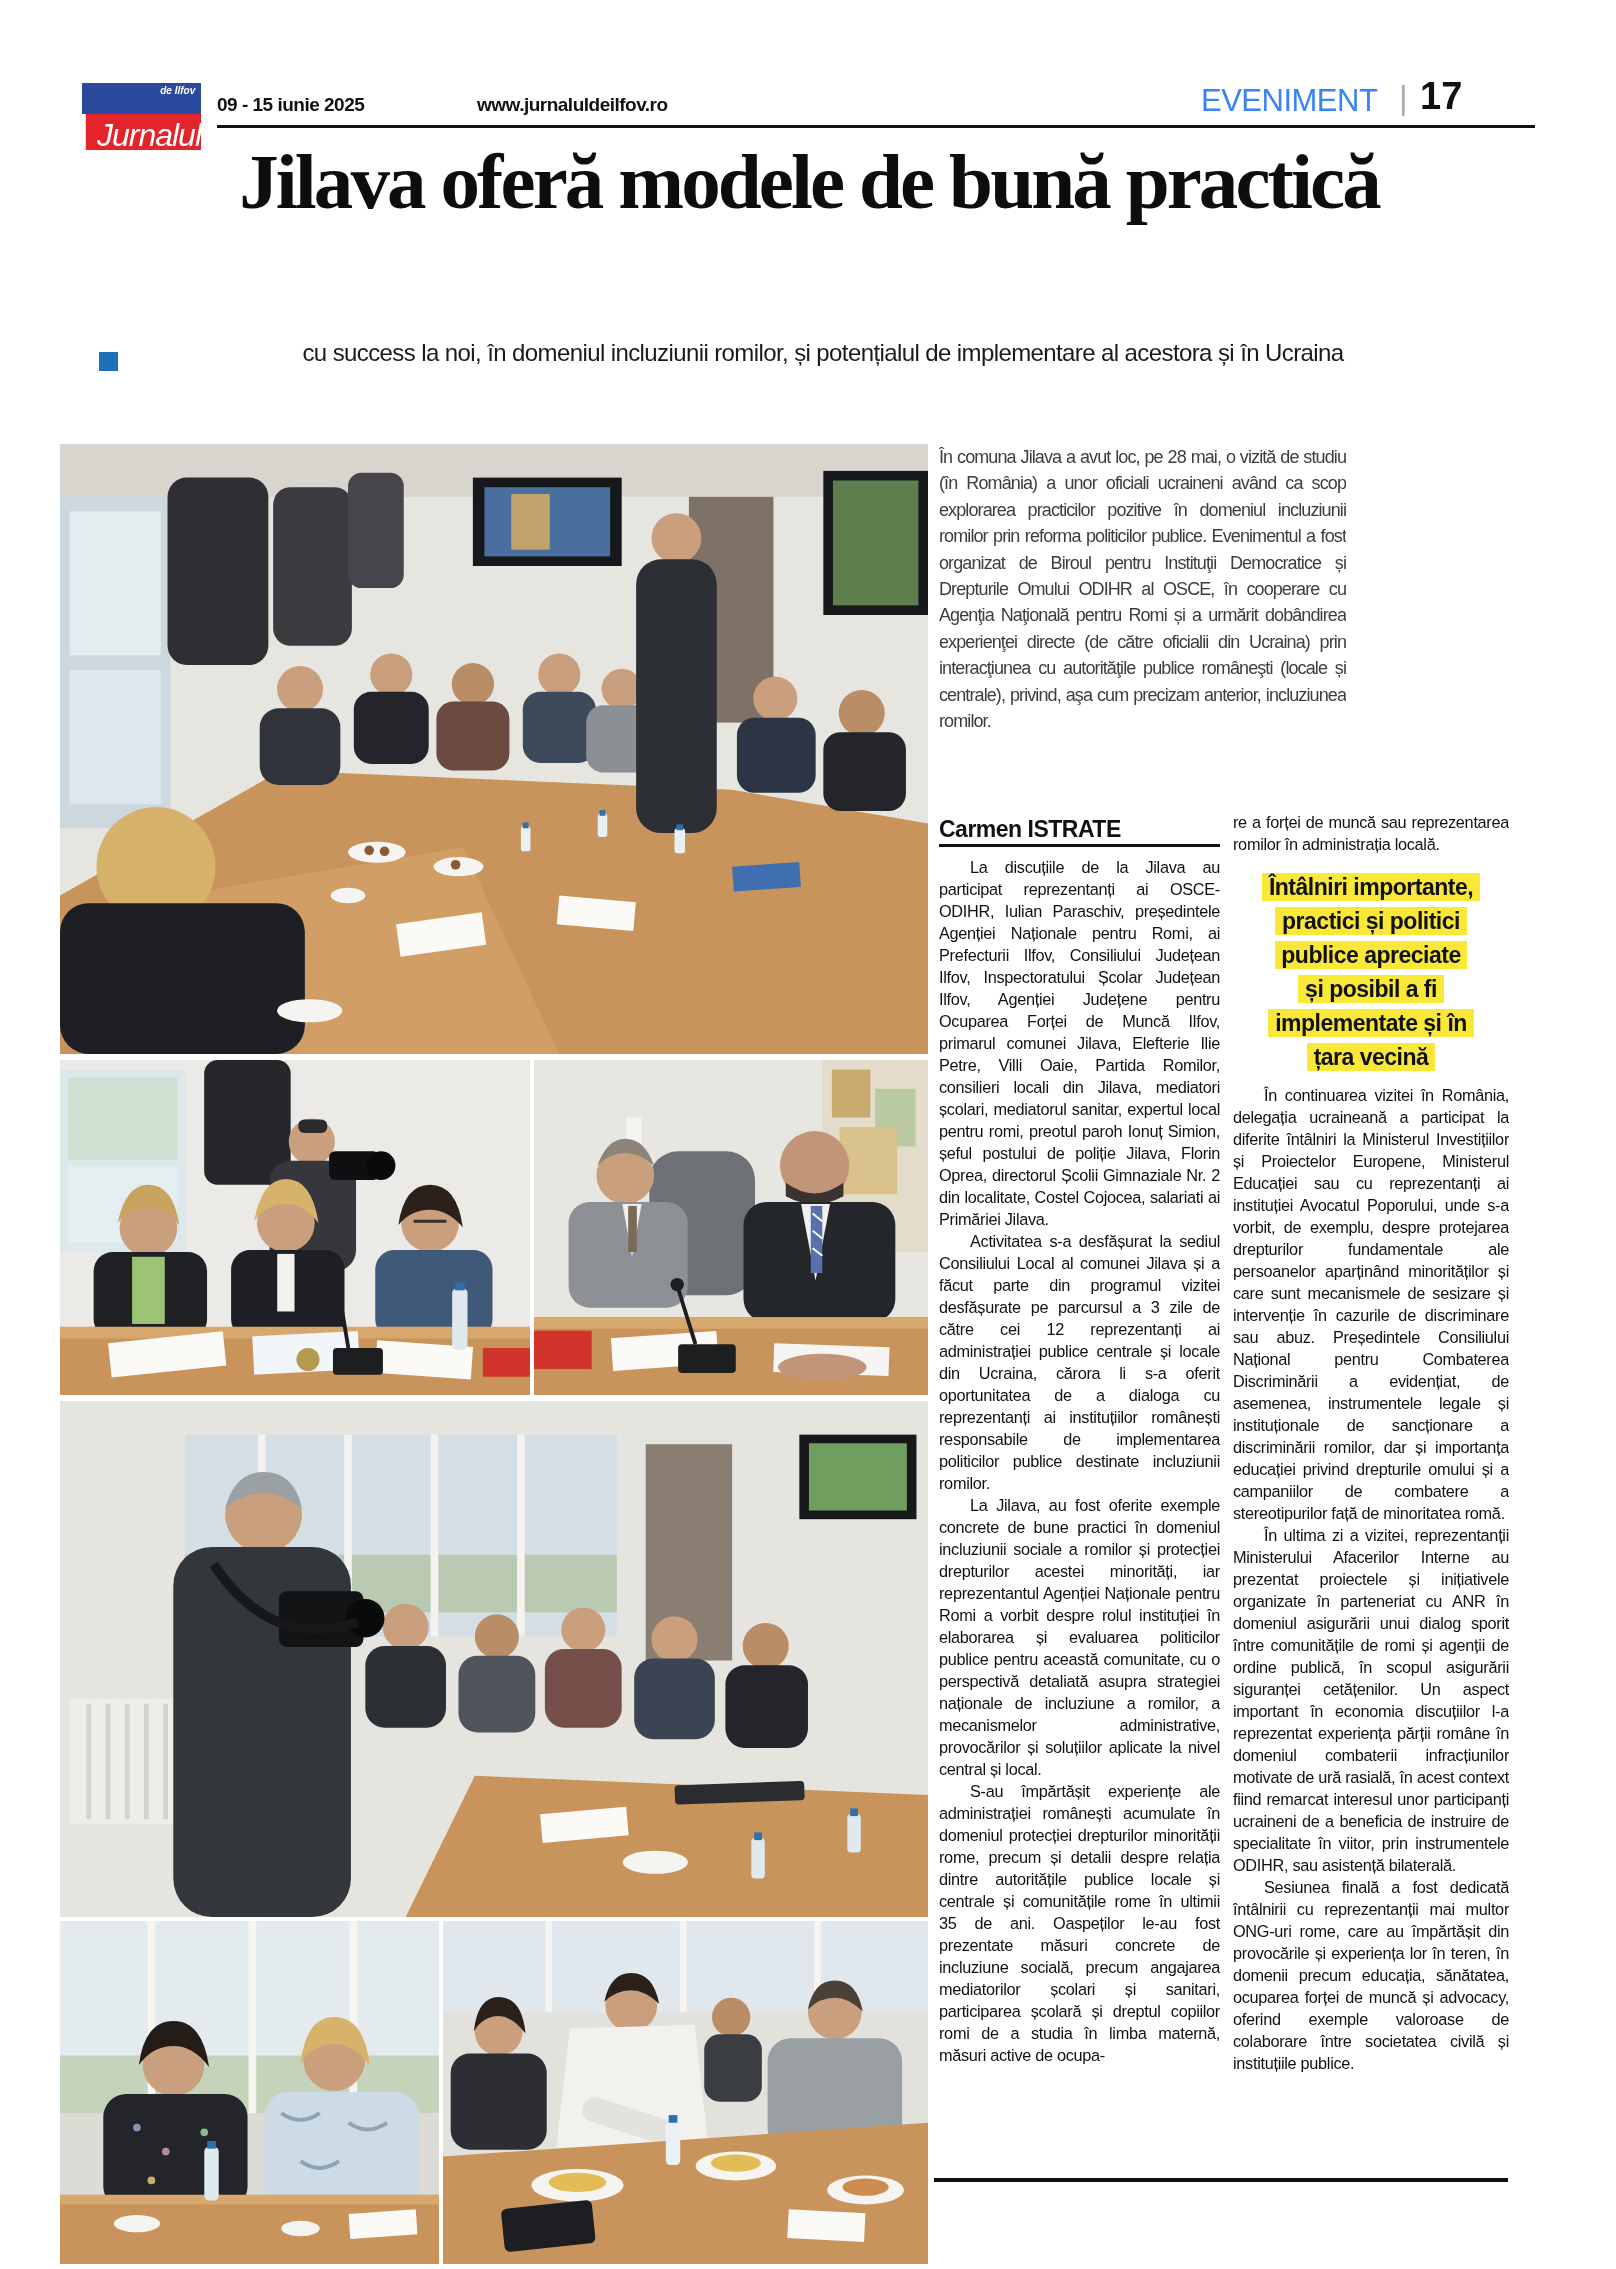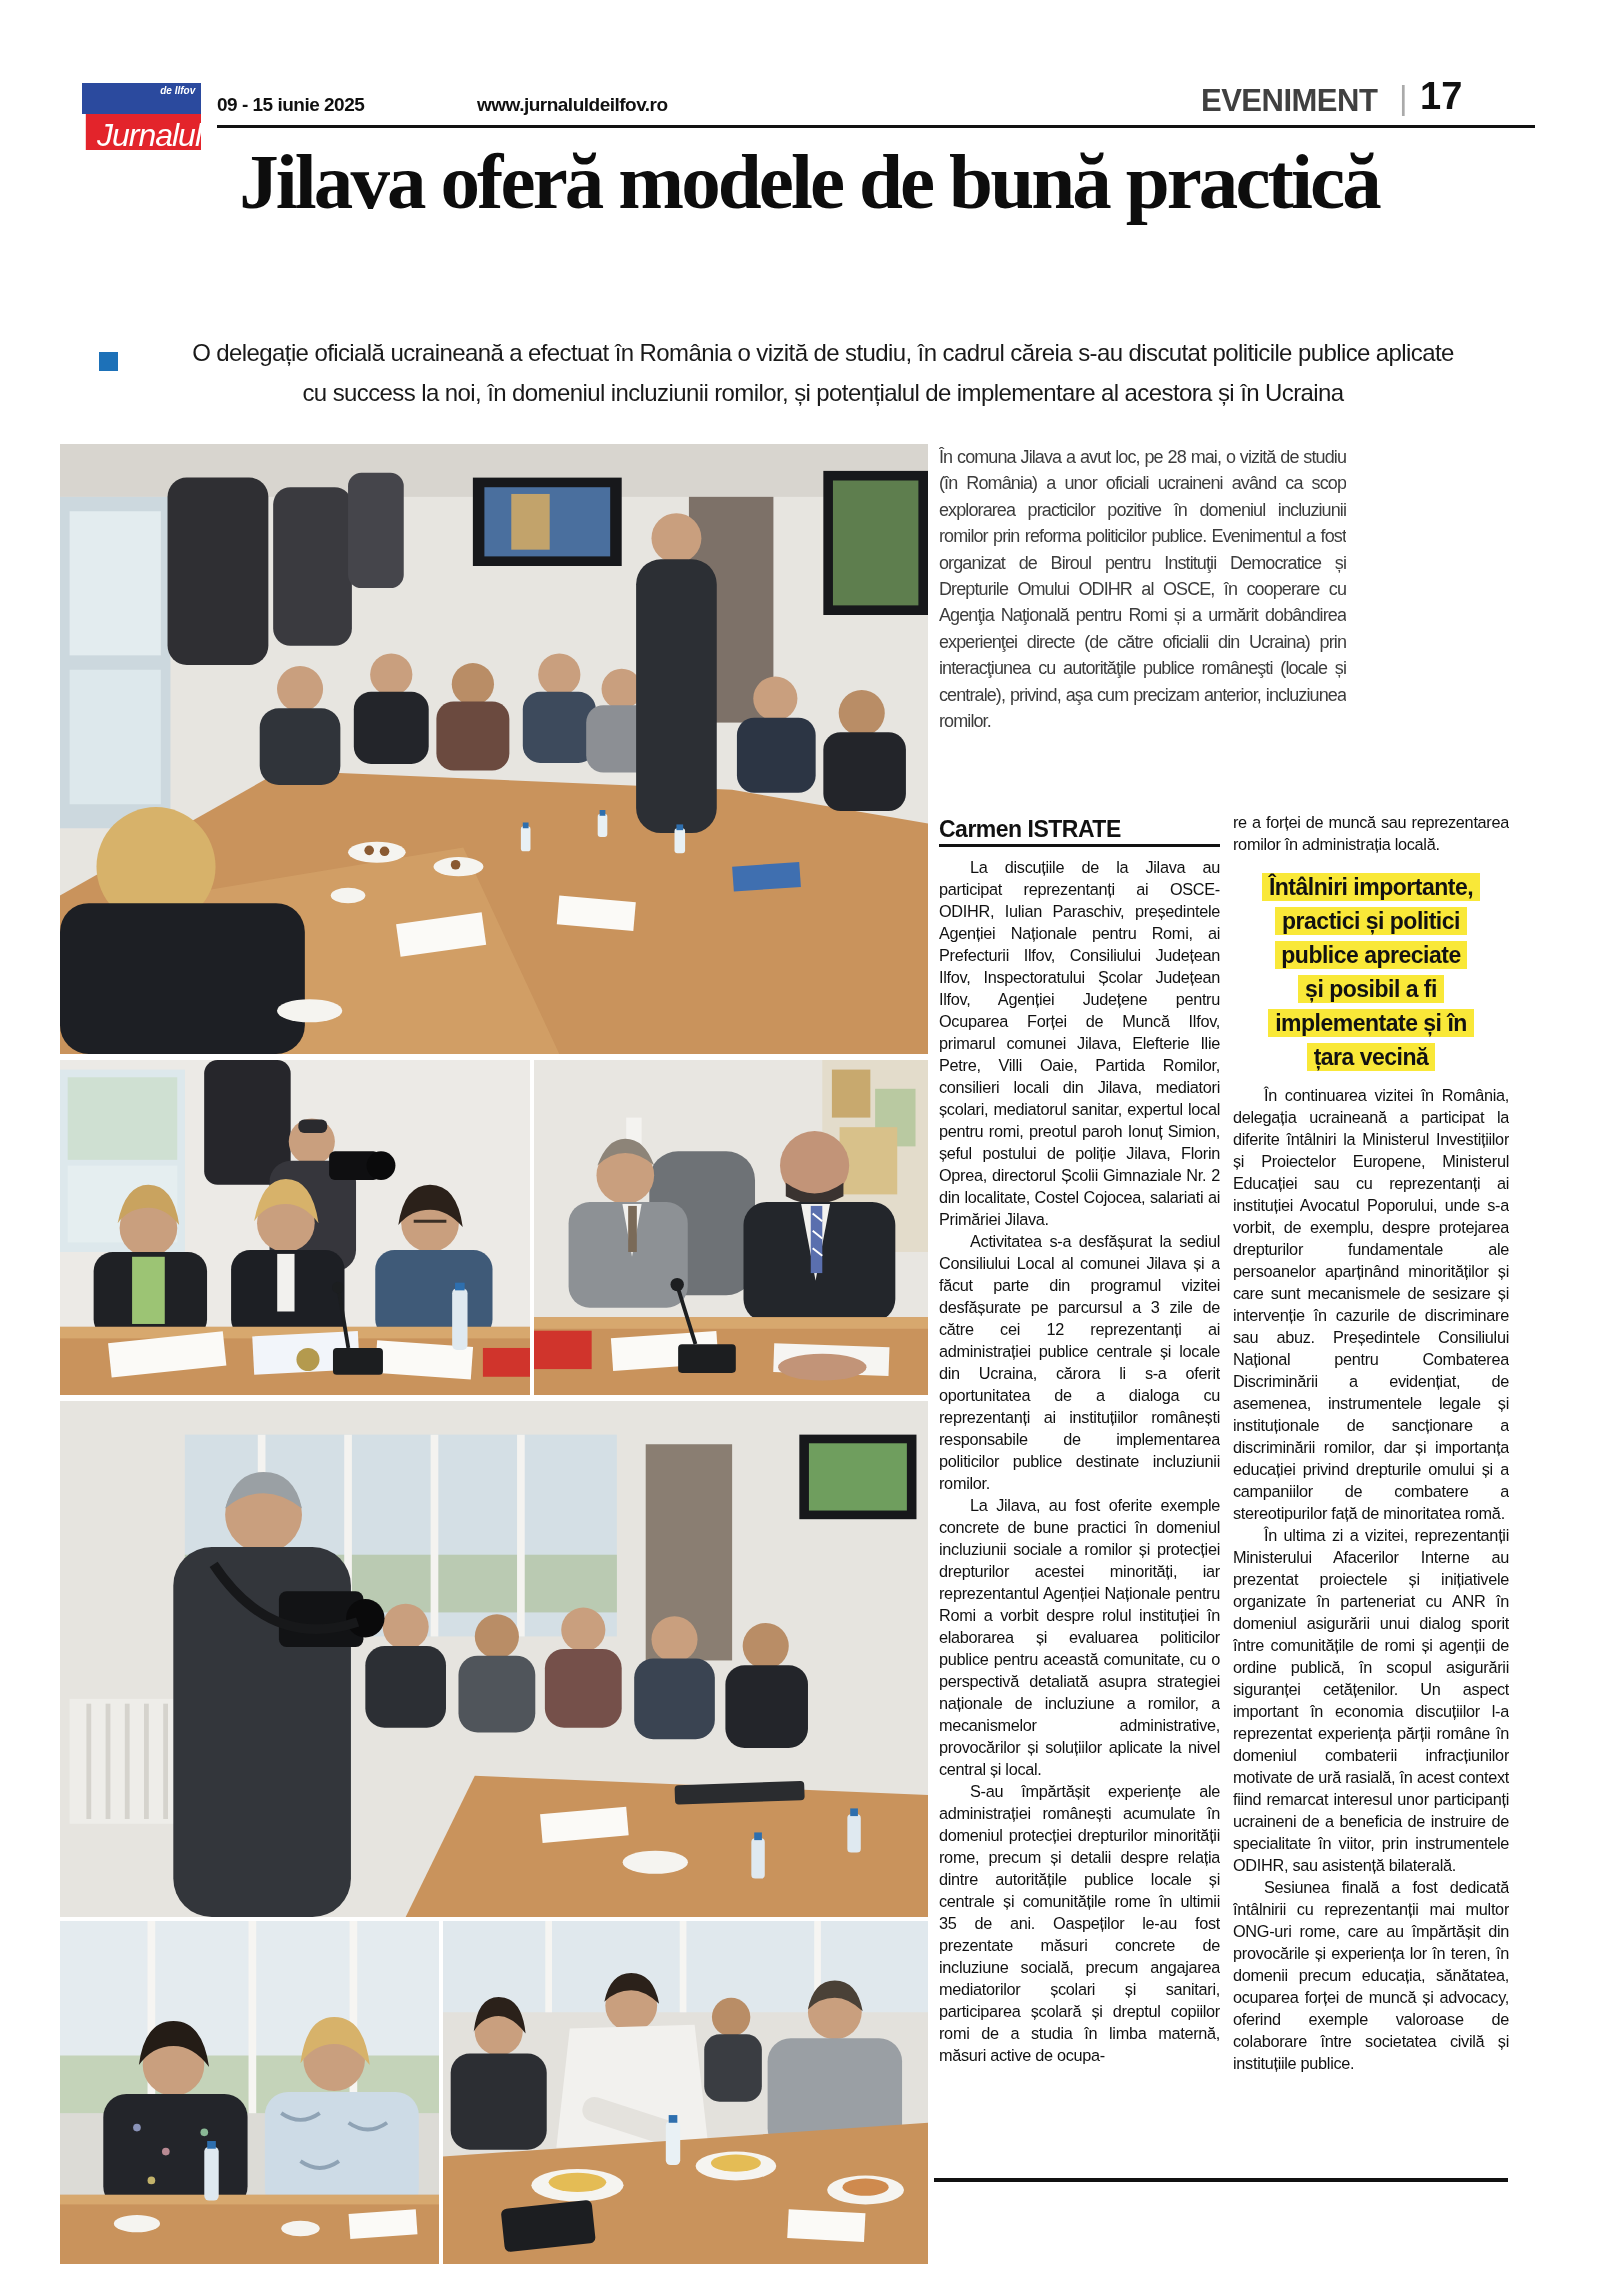--- a/index.html
+++ b/index.html
@@ -7,21 +7,21 @@
         font-family:"Liberation Sans",sans-serif;color:#111;}
   .abs{position:absolute;}
   
   .logo{background:#e3242b;width:119px;height:67px;box-shadow:inset 3.8px 0 0 #ffffff;}
   .logo .band{background:#2b4a9e;color:#fff;font-size:10px;font-weight:bold;font-style:italic;
               text-align:right;padding:0 5.8px;height:31px;line-height:15.4px;}
   .logo .ttl{color:#fff;font-weight:normal;font-size:32px;letter-spacing:-1px;text-align:right;
              line-height:42px;font-style:italic;}
   .hdr-meta{font-weight:bold;font-size:19px;letter-spacing:-0.5px;}
   .hdr-rule{background:#111;height:2.9px;}
-  .section{color:#404040;font-weight:700;font-size:31px;letter-spacing:-0.5px;}
+  .section{color:#3b82f6;font-weight:400;font-size:31px;letter-spacing:-0.5px;}
   .pagesep{color:#aaa;font-size:33px;font-weight:200;}
   .pagenum{color:#111;font-weight:700;font-size:38px;}
   
   .headline{font-family:"Liberation Serif",serif;font-weight:900;font-size:79px;line-height:83px;
             letter-spacing:-2.9px;text-align:center;color:#0d0d0d;}
   
   .standfirst{font-size:24px;line-height:40px;letter-spacing:-0.6px;text-align:center;color:#1a1a1a;}
   .bullet{width:19px;height:19px;background:#1d71b8;}
   
   .intro{font-size:18px;line-height:26.4px;letter-spacing:-0.9px;color:#3d3d3d;text-align:justify;overflow:hidden;}
@@ -54,21 +54,20 @@
   <div class="abs section" style="left:1201px;top:83px;">EVENIMENT</div>
   <div class="abs pagesep" style="left:1399px;top:79px;">|</div>
   <div class="abs pagenum" style="left:1420px;top:75px;">17</div>
 
   <div class="abs headline" style="left:82px;top:140px;width:1454px;">
     <div>Jilava oferă modele de bună practică</div>
   </div>
 
   <div class="abs bullet" style="left:99px;top:352px;"></div>
   <div class="abs standfirst" style="left:125px;top:333px;width:1396px;">
-    <div>O delegație oficială ucraineană a efectuat în România o vizită de studiu, în cadrul căreia s-au discutat politicile publice aplicate</div>
     <div>cu success la noi, în domeniul incluziunii romilor, și potențialul de implementare al acestora și în Ucraina</div>
   </div>
 
   <div class="abs photo" style="left:60px;top:444px;width:868px;height:610px;">
     <svg viewBox="0 0 904 635" preserveAspectRatio="none">
       <rect width="904" height="635" fill="#e7e5e0"></rect>
       <rect x="0" y="0" width="904" height="55" fill="#d8d5cf"></rect>
       <rect x="0" y="55" width="115" height="345" fill="#ccd8de"></rect>
       <rect x="10" y="70" width="95" height="150" fill="#e3ecef"></rect>
       <rect x="10" y="235" width="95" height="140" fill="#dde8ec"></rect>

